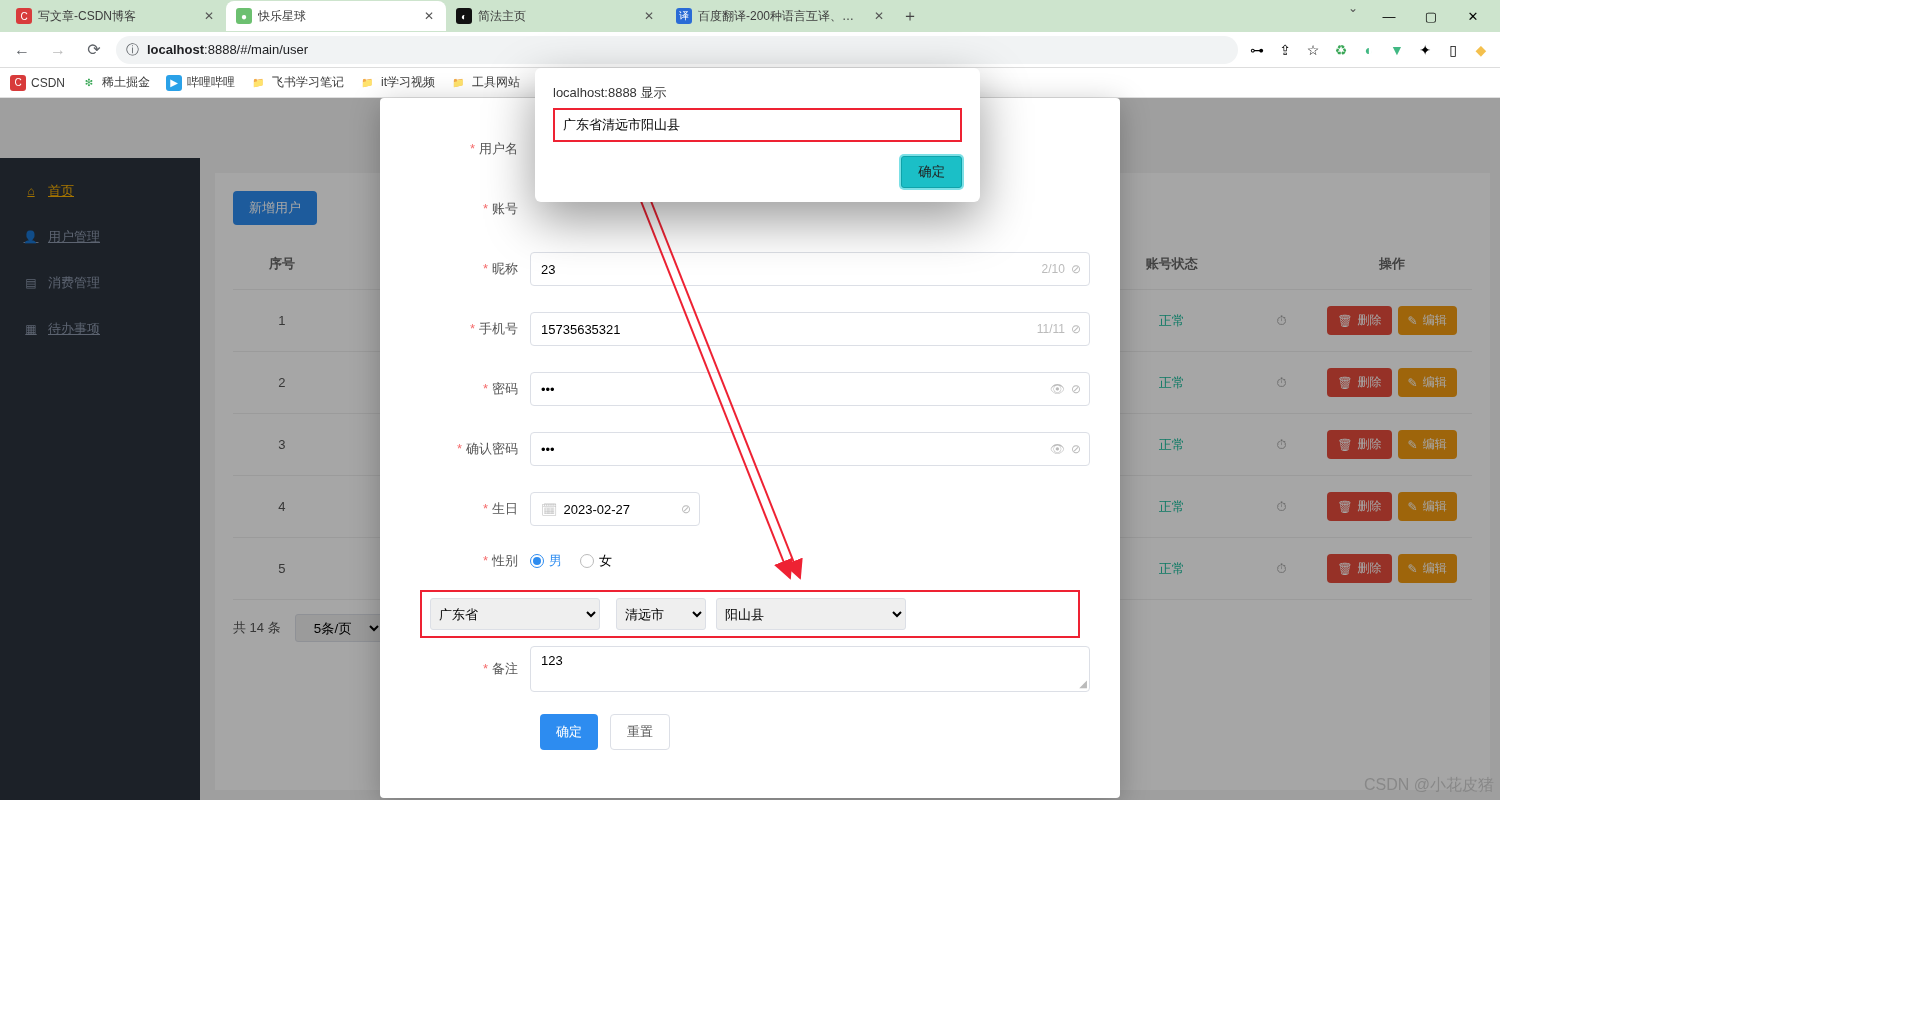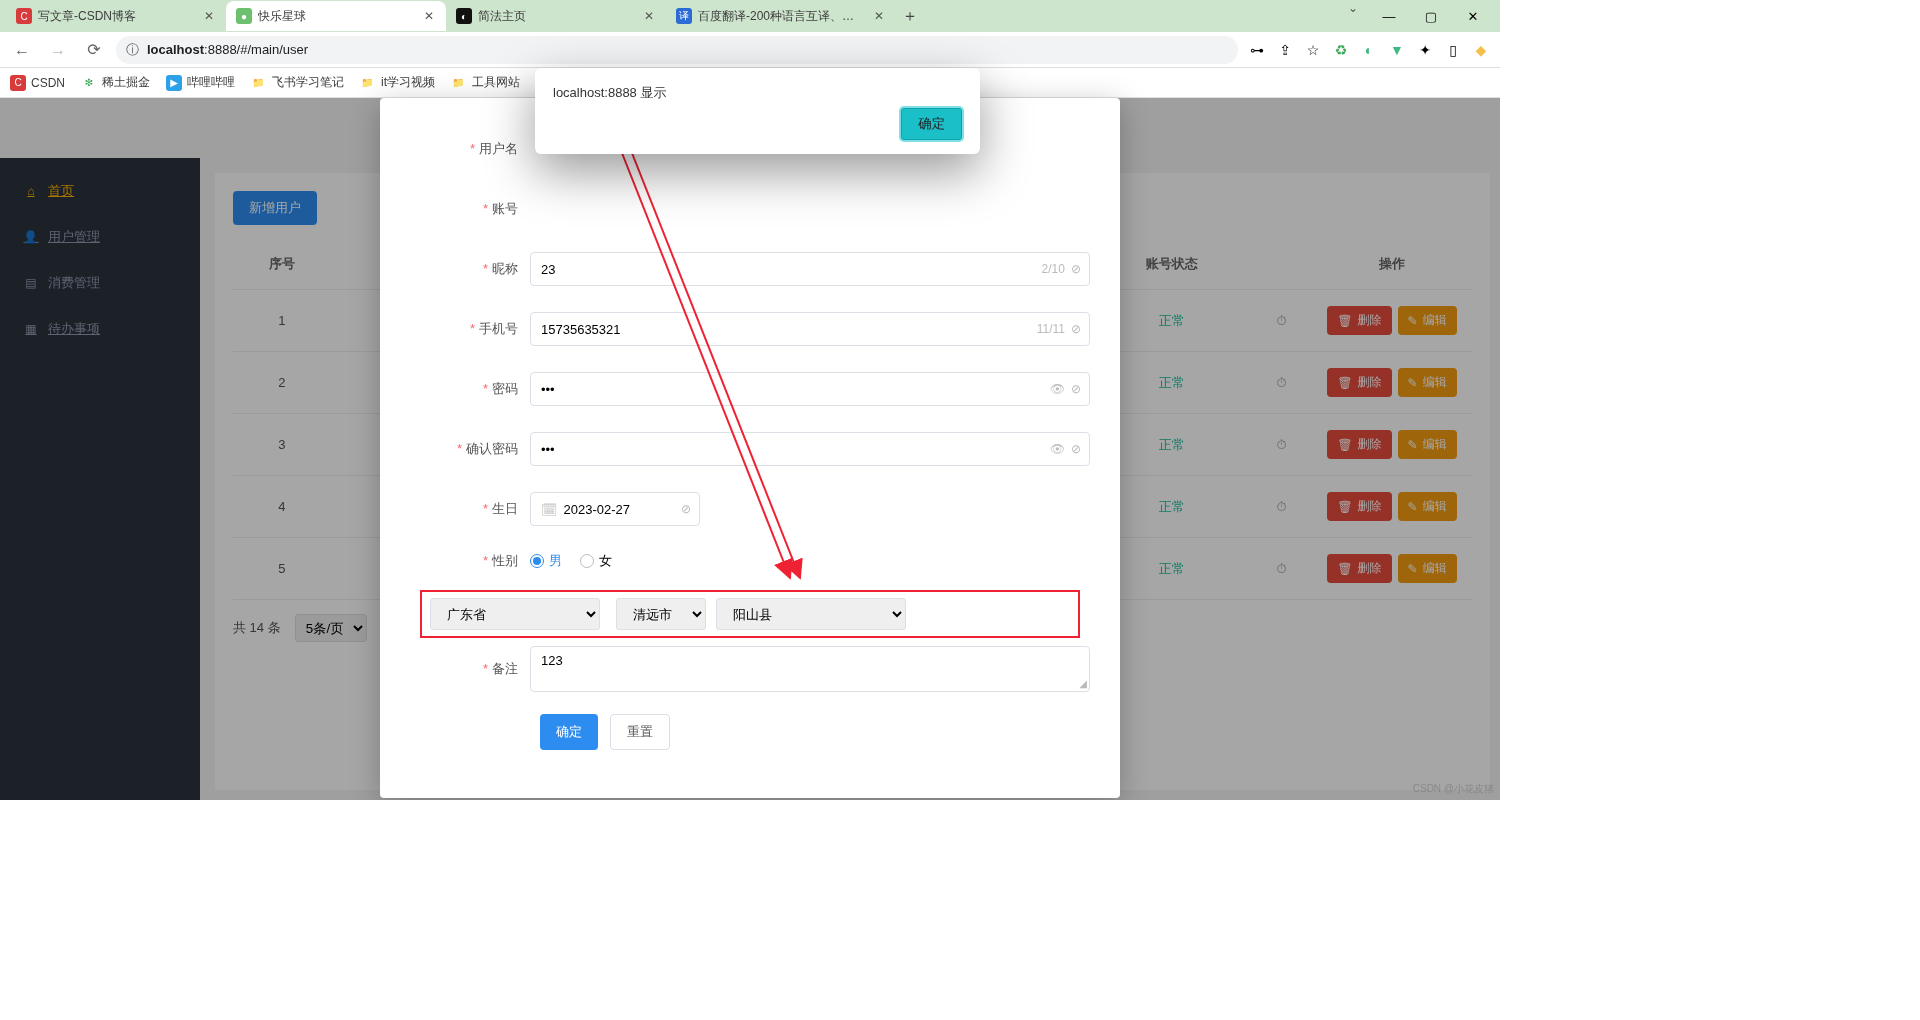--- a/index.html
+++ b/index.html
@@ -52,56 +52,56 @@
     .search-input { width: 180px; height: 32px; border: 1px solid #dcdfe6; border-radius: 4px; padding: 0 10px; font-size: 13px; }
     .btn-search { background: #2d8cf0; color: #fff; }
 
     table { width: 100%; border-collapse: collapse; font-size: 13px; }
     th, td { padding: 16px 8px; text-align: center; border-bottom: 1px solid #eee; color: #555; }
     th { color: #666; font-weight: 700; }
     .status-ok { color: #1abc9c; }
     .action-cell { display: flex; gap: 6px; justify-content: center; }
 
     .pager { display: flex; align-items: center; gap: 14px; margin-top: 14px; font-size: 13px; color: #555; }
-    .pager select { height: 28px; border: 1px solid #dcdfe6; border-radius: 3px; padding: 0 6px; }
+    .pager select { height: 28px; border: 1px solid #dcdfe6; border-radius: 3px; padding: 0 14px; }
 
     
     .modal { position: absolute; z-index: 20; left: 380px; top: 0; width: 740px; background: #fff; border-radius: 4px; box-shadow: 0 6px 30px rgba(0,0,0,.25); padding: 0 30px 30px; height: 700px; overflow: visible; }
     .form-row { display: flex; align-items: center; margin-top: 26px; }
     .form-label { width: 120px; text-align: right; padding-right: 12px; font-size: 13px; color: #555; }
     .req::before { content: "*"; color: #f56c6c; margin-right: 4px; }
     .form-input { flex: 1; height: 34px; border: 1px solid #dcdfe6; border-radius: 4px; padding: 0 10px; font-size: 13px; display: flex; align-items: center; position: relative; }
     .form-input .suffix { position: absolute; right: 8px; color: #bbb; font-size: 12px; display: flex; gap: 6px; }
     .form-textarea { flex: 1; border: 1px solid #dcdfe6; border-radius: 4px; padding: 6px 10px; font-size: 13px; height: 46px; resize: both; position: relative; }
     .resize-handle{ position:absolute; right:2px; bottom:2px; color:#bbb; font-size:10px;}
     .radio-g { display: flex; gap: 18px; font-size: 13px; align-items: center; }
     .radio-g label { display: flex; align-items: center; gap: 5px; }
     .radio-dot { width:14px; height:14px; border:1px solid #bbb; border-radius:50%; display:inline-flex; align-items:center; justify-content:center;}
     .radio-dot.on{ border-color:#2d8cf0;}
     .radio-dot.on::after{ content:""; width:8px; height:8px; background:#2d8cf0; border-radius:50%;}
     .m-text{ color:#2d8cf0;}
     .cascader-row { display: flex; gap: 10px; margin:20px 10px 6px; border:2px solid #e23; padding:6px 8px;}
-    .cascader-row select { height: 32px; border: 1px solid #dcdfe6; border-radius: 3px; padding: 0 12px; font-size: 13px; }
+    .cascader-row select { height: 32px; border: 1px solid #dcdfe6; border-radius: 3px; padding: 0 4px; font-size: 13px; }
     .cascader-row select:nth-child(1){ width: 170px;}
     .cascader-row select:nth-child(2){ width: 90px; margin-left: 6px;}
     .cascader-row select:nth-child(3){ width: 190px;}
     .modal-footer { margin-top: 22px; margin-left: 130px; display: flex; gap: 12px;}
     .btn-plain { background:#fff; border:1px solid #dcdfe6; color:#555; }
 
     
     .js-alert { position:absolute; z-index:50; left:535px; top:-30px; width:445px; background:#fff; border-radius:6px; box-shadow:0 18px 50px rgba(0,0,0,.4); padding:16px 18px 14px;}
     .alert-title{ font-size:13px; color:#333; margin-bottom:6px;}
     .alert-body{ border:2px solid #e23; padding:6px 8px; font-size:13px; margin-bottom:14px;}
     .alert-btn{ float:right; background:#1bbfc7; border:1px solid #0fa3aa; color:#222; padding:6px 16px; border-radius:3px; cursor:pointer; box-shadow:0 0 0 2px #7ce0e6;}
     .alert-clear{ clear:both;}
 
     
     .arrow-svg{ position:absolute; z-index:22; left:530px; top:40px; pointer-events:none;}
 
-    .watermark{ position:absolute; right:6px; bottom:4px; font-size:10px; color:#888; z-index:60;}
+    .watermark{ position:absolute; right:6px; bottom:4px; font-size:16px; color:#888; z-index:60;}
   </style>
 </head>
 <body>
 
 <div class="browser-chrome">
   <div class="tabs-bar">
     <div class="tab">
       <span class="favicon" style="background:#d83b3b">C</span>
       <span class="title">写文章-CSDN博客</span>
       <span class="close">✕</span>
@@ -387,20 +387,21 @@
     </div>
 
     <div class="modal-footer">
       <button class="btn btn-primary">确定</button>
       <button class="btn btn-plain">重置</button>
     </div>
   </div>
 
   <div class="js-alert">
     <div class="alert-title">localhost:8888 显示</div>
+    <div class="alert-body">广东省清远市阳山县</div>
     <button class="alert-btn">确定</button>
     <div class="alert-clear"></div>
   </div>
 
   <svg class="arrow-svg" width="370" height="490">
     <defs>
         <marker id="ah" markerWidth="12" markerHeight="12" refX="9" refY="5" orient="auto">
           <path d="M0,0 L10,5 L0,10 z" fill="#e23"></path>
         </marker>
       </defs>

